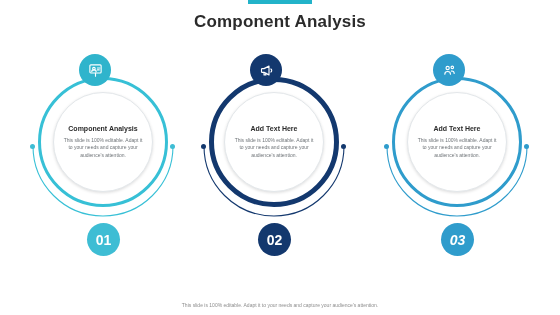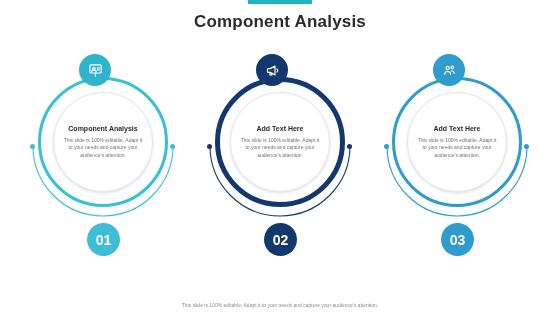--- a/index.html
+++ b/index.html
@@ -52,21 +52,21 @@
   }
 
   
   .col {
     position: absolute;
     top: 58px;
     width: 172px;
     height: 230px;
   }
   .col-0 { left: 17px; }
-  .col-1 { left: 194px; }
+  .col-1 { left: 188px; }
   .col-2 { left: 371px; }
 
   
   .ring {
     position: absolute;
     left: 21px;
     top: 19px;
     width: 130px;
     height: 130px;
     border-radius: 50%;
@@ -140,21 +140,21 @@
     align-items: center;
     justify-content: center;
     font-size: 14px;
     font-weight: bold;
     color: #ffffff;
     box-sizing: border-box;
     z-index: 4;
   }
   .numbub.teal { background: #3ebdd4; }
   .numbub.navy { background: #13386e; }
-  .numbub.blue { background: #2f9ccc; }
+  .numbub.blue { background: #2f9ccc; font-style: italic; }
 
   
   .dot {
     position: absolute;
     width: 5px;
     height: 5px;
     border-radius: 50%;
     z-index: 3;
   }
   .dot.l { left: 13px; top: 86px; }

